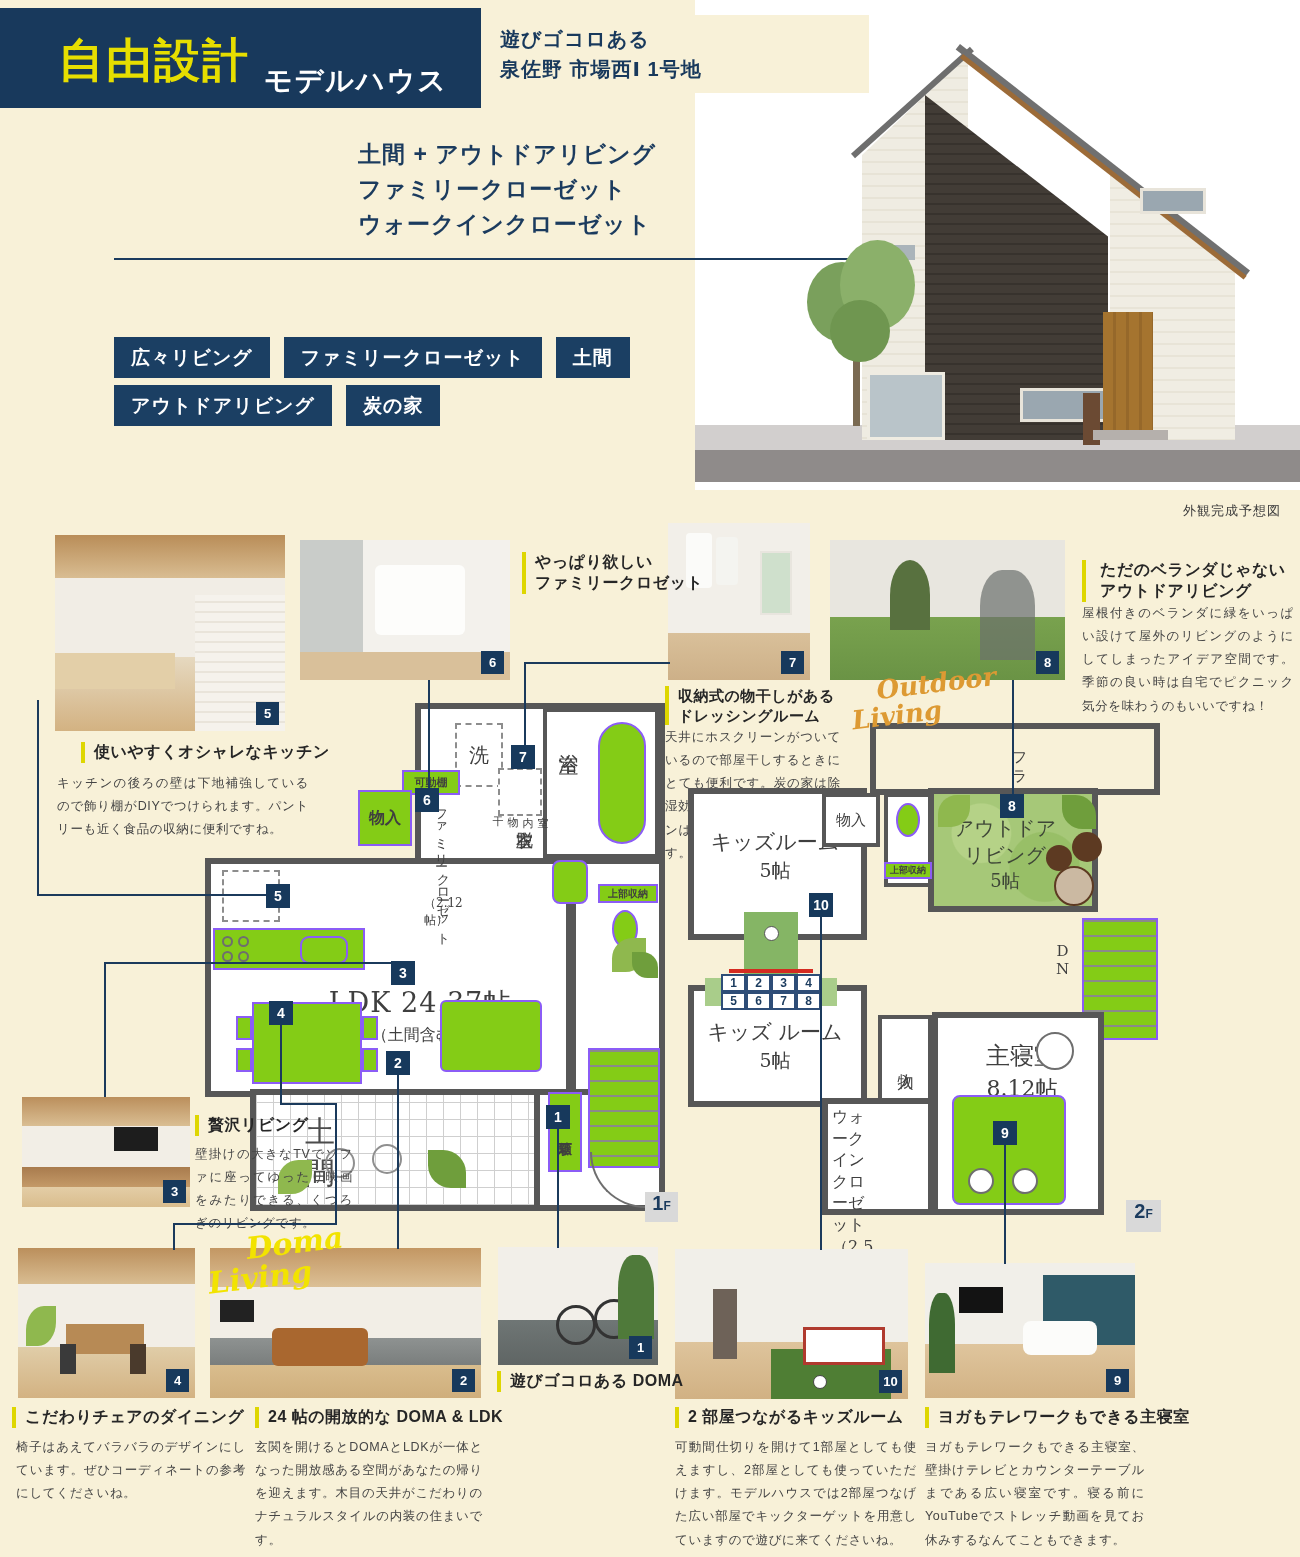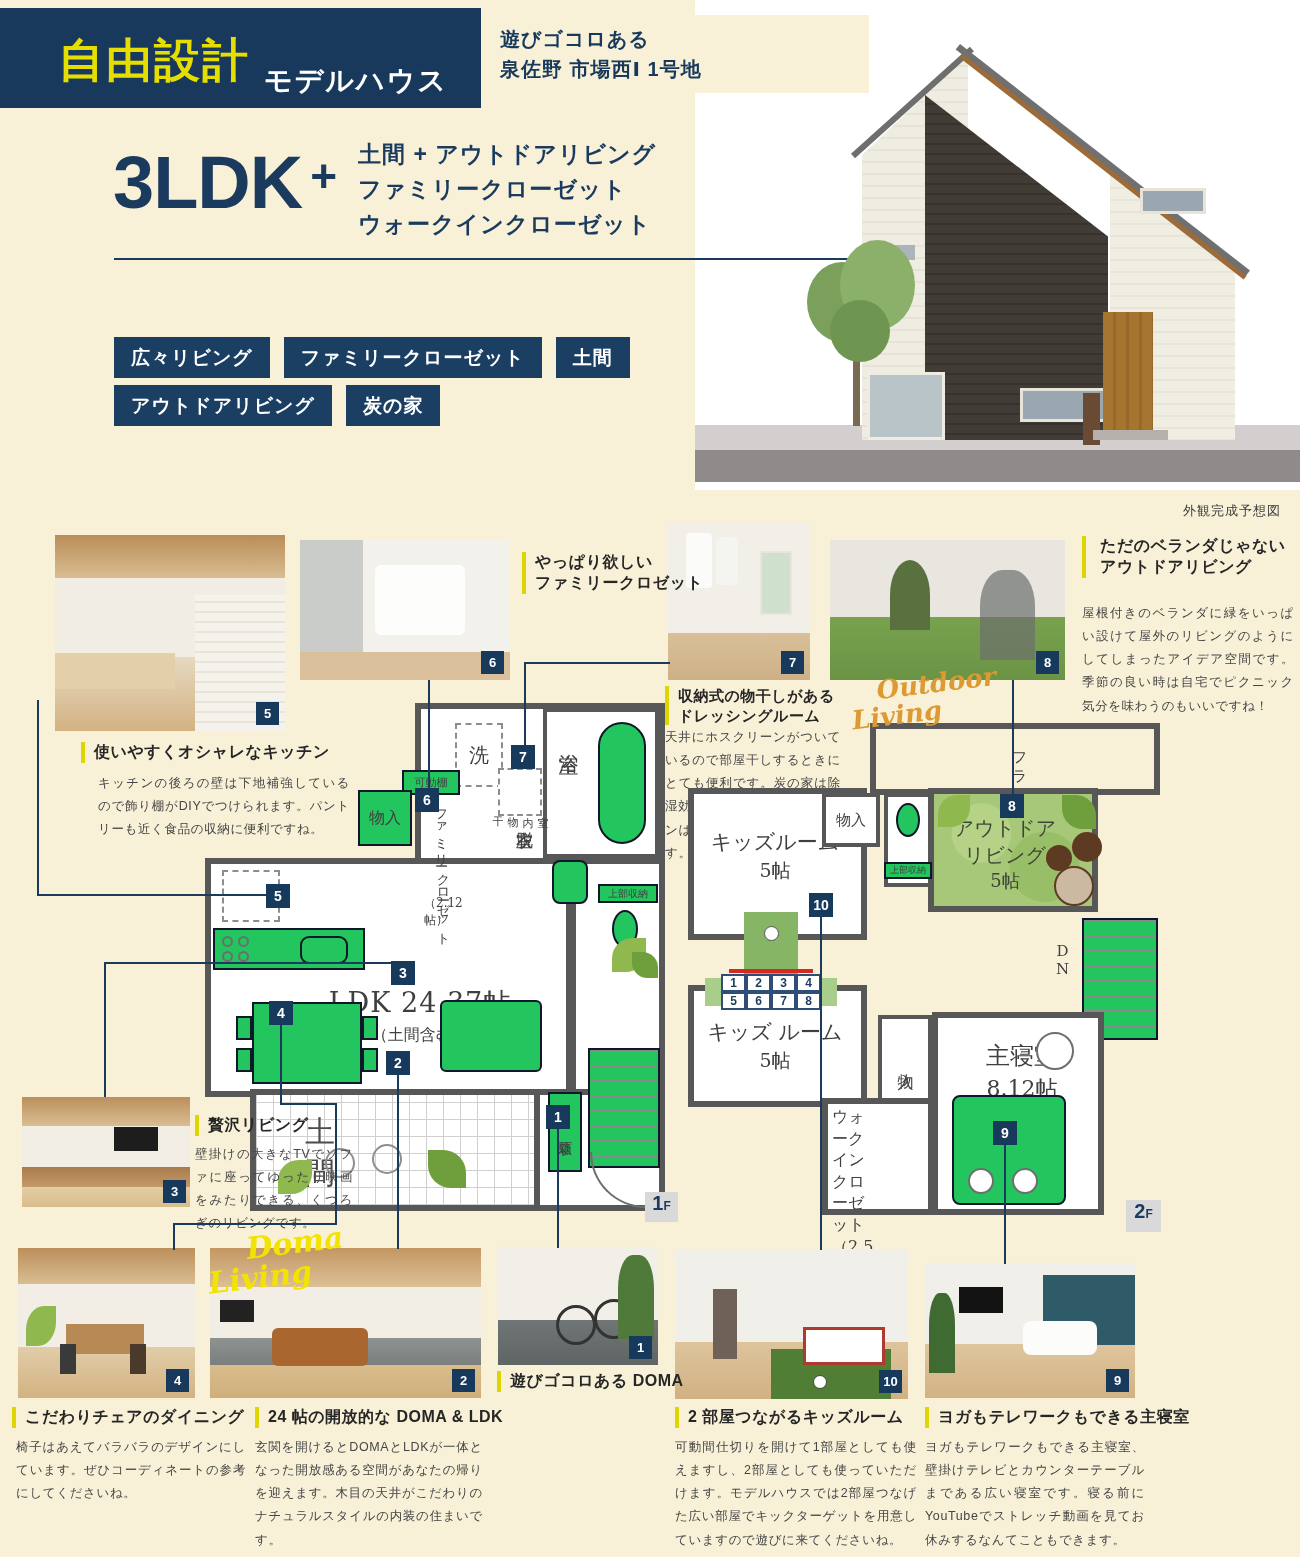--- a/index.html
+++ b/index.html
@@ -42,21 +42,21 @@
   .cap-head{position:absolute;display:flex;gap:9px;}
   .cap-bar{width:4px;background:#ded600;flex:none;}
   .cap-title{font-weight:bold;font-size:16px;color:#262626;line-height:1.3;letter-spacing:0.5px;}
   .cap-body{position:absolute;font-size:12.5px;color:#454545;line-height:1.85;letter-spacing:0.05em;text-align:justify;}
   
   .leader{position:absolute;background:#1b3a5c;z-index:24;}
   .marker{position:absolute;width:24px;height:24px;background:#17395c;color:#fff;font-size:14px;font-weight:bold;display:flex;align-items:center;justify-content:center;z-index:30;}
   
   .room{position:absolute;background:#fff;border:6px solid #575757;box-sizing:border-box;}
   .room4{position:absolute;background:#fff;border:4px solid #575757;box-sizing:border-box;}
-  .thin{position:absolute;border:2px solid #0f172a;box-sizing:border-box;background:#22c55e;}
+  .thin{position:absolute;border:2px solid #8b5cf6;box-sizing:border-box;background:#84cc16;font-weight:bold;}
   .dashedbox{position:absolute;border:2px dashed #8d8d8d;box-sizing:border-box;background:#fff;}
   .plabel{position:absolute;color:#3f3f3f;font-family:"DejaVu Serif","Liberation Serif",serif;}
   .tilegrid{background-image:repeating-linear-gradient(0deg,#cfcfcf 0 1px,transparent 1px 17px),repeating-linear-gradient(90deg,#cfcfcf 0 1px,transparent 1px 17px);}
   .stairs{background-image:repeating-linear-gradient(180deg,#8a8a8a 0 2px,transparent 2px 15px);}
   .floor-tag{position:absolute;background:#d9d9d9;color:#1b3b5e;display:flex;align-items:baseline;justify-content:center;font-weight:bold;}
   .greenwash{background:radial-gradient(circle at 30% 35%,#b5d287 0 22%,transparent 23%),radial-gradient(circle at 70% 65%,#98bf67 0 26%,transparent 27%),#a6c878;}
   .kickcell{background:#fff;border:2px solid #2e4d77;display:flex;align-items:center;justify-content:center;font-size:12px;font-weight:bold;color:#1b3b5e;box-sizing:border-box;}
   .script-y{position:absolute;font-family:"DejaVu Serif","Liberation Serif",serif;font-style:italic;font-weight:bold;color:#f2e300;transform:rotate(-7deg);line-height:1.0;z-index:26;}
   .script-o{position:absolute;font-family:"DejaVu Serif","Liberation Serif",serif;font-style:italic;font-weight:bold;color:#dd9a33;transform:rotate(-7deg);line-height:1.05;z-index:26;}
   .circle{border-radius:50%;position:absolute;box-sizing:border-box;}
@@ -69,21 +69,20 @@
 <div id="page">
 
   <div class="abs white-bg"></div>
   <div class="abs hdr-block"></div>
   <div class="abs hdr-title">自由設計</div>
   <div class="abs hdr-sub">モデルハウス</div>
   <div class="abs loc-box"></div>
   <div class="abs loc1">遊びゴコロある</div>
   <div class="abs loc2">泉佐野 市場西Ⅰ 1号地</div>
 
-  <div class="abs ldk-big"><span>3LDK</span><span class="ldk-plus">+</span></div>
   <div class="abs feat" style="top:139px;">土間 + アウトドアリビング</div>
   <div class="abs feat" style="top:174px;">ファミリークローゼット</div>
   <div class="abs feat" style="top:209px;">ウォークインクローゼット</div>
   <div class="abs hero-rule"></div>
   <div class="abs tag-row" style="top:337px;">
     <div class="tag">広々リビング</div>
     <div class="tag">ファミリークローゼット</div>
     <div class="tag">土間</div>
   </div>
   <div class="abs tag-row" style="top:385px;">
@@ -144,31 +143,31 @@
     <div class="cap-bar"></div>
     <div class="cap-title"><span>やっぱり欲しい</span><br><span>ファミリークロゼット</span></div>
   </div>
 
   <div class="cap-head" style="left:665px;top:686px;">
     <div class="cap-bar"></div>
     <div class="cap-title" style="font-size:15px;"><span>収納式の物干しがある</span><br><span>ドレッシングルーム</span></div>
   </div>
   <div class="cap-body" style="left:665px;top:726px;width:176px;">天井にホスクリーンがついているので部屋干しするときにとても便利です。炭の家は除湿効果もあるのでホスクリーンはオススメの組み合わせです。</div>
 
-  <div class="cap-head" style="left:1082px;top:536px;gap:14px;">
+  <div class="cap-head" style="left:1082px;top:560px;gap:14px;">
     <div class="cap-bar"></div>
     <div class="cap-title"><span>ただのベランダじゃない</span><br><span>アウトドアリビング</span></div>
   </div>
   <div class="cap-body" style="left:1082px;top:602px;width:212px;">屋根付きのベランダに緑をいっぱい設けて屋外のリビングのようにしてしまったアイデア空間です。季節の良い時は自宅でピクニック気分を味わうのもいいですね！</div>
 
   <div class="cap-head" style="left:55px;top:742px;padding-left:26px;">
     <div class="cap-bar"></div>
     <div class="cap-title">使いやすくオシャレなキッチン</div>
   </div>
-  <div class="cap-body" style="left:57px;top:772px;width:252px;margin-left:41px;">キッチンの後ろの壁は下地補強しているので飾り棚がDIYでつけられます。パントリーも近く食品の収納に便利ですね。</div>
+  <div class="cap-body" style="left:57px;top:772px;width:252px;">キッチンの後ろの壁は下地補強しているので飾り棚がDIYでつけられます。パントリーも近く食品の収納に便利ですね。</div>
 
   <div class="leader" style="left:37px;top:700px;width:2px;height:196px;"></div>
   <div class="leader" style="left:37px;top:894px;width:233px;height:2px;"></div>
   <div class="leader" style="left:428px;top:680px;width:2px;height:112px;"></div>
   <div class="leader" style="left:524px;top:662px;width:146px;height:2px;"></div>
   <div class="leader" style="left:524px;top:662px;width:2px;height:86px;"></div>
   <div class="leader" style="left:1012px;top:680px;width:2px;height:120px;"></div>
   <div class="leader" style="left:104px;top:962px;width:290px;height:2px;"></div>
   <div class="leader" style="left:104px;top:962px;width:2px;height:136px;"></div>
   <div class="leader" style="left:280px;top:1024px;width:2px;height:81px;"></div>

